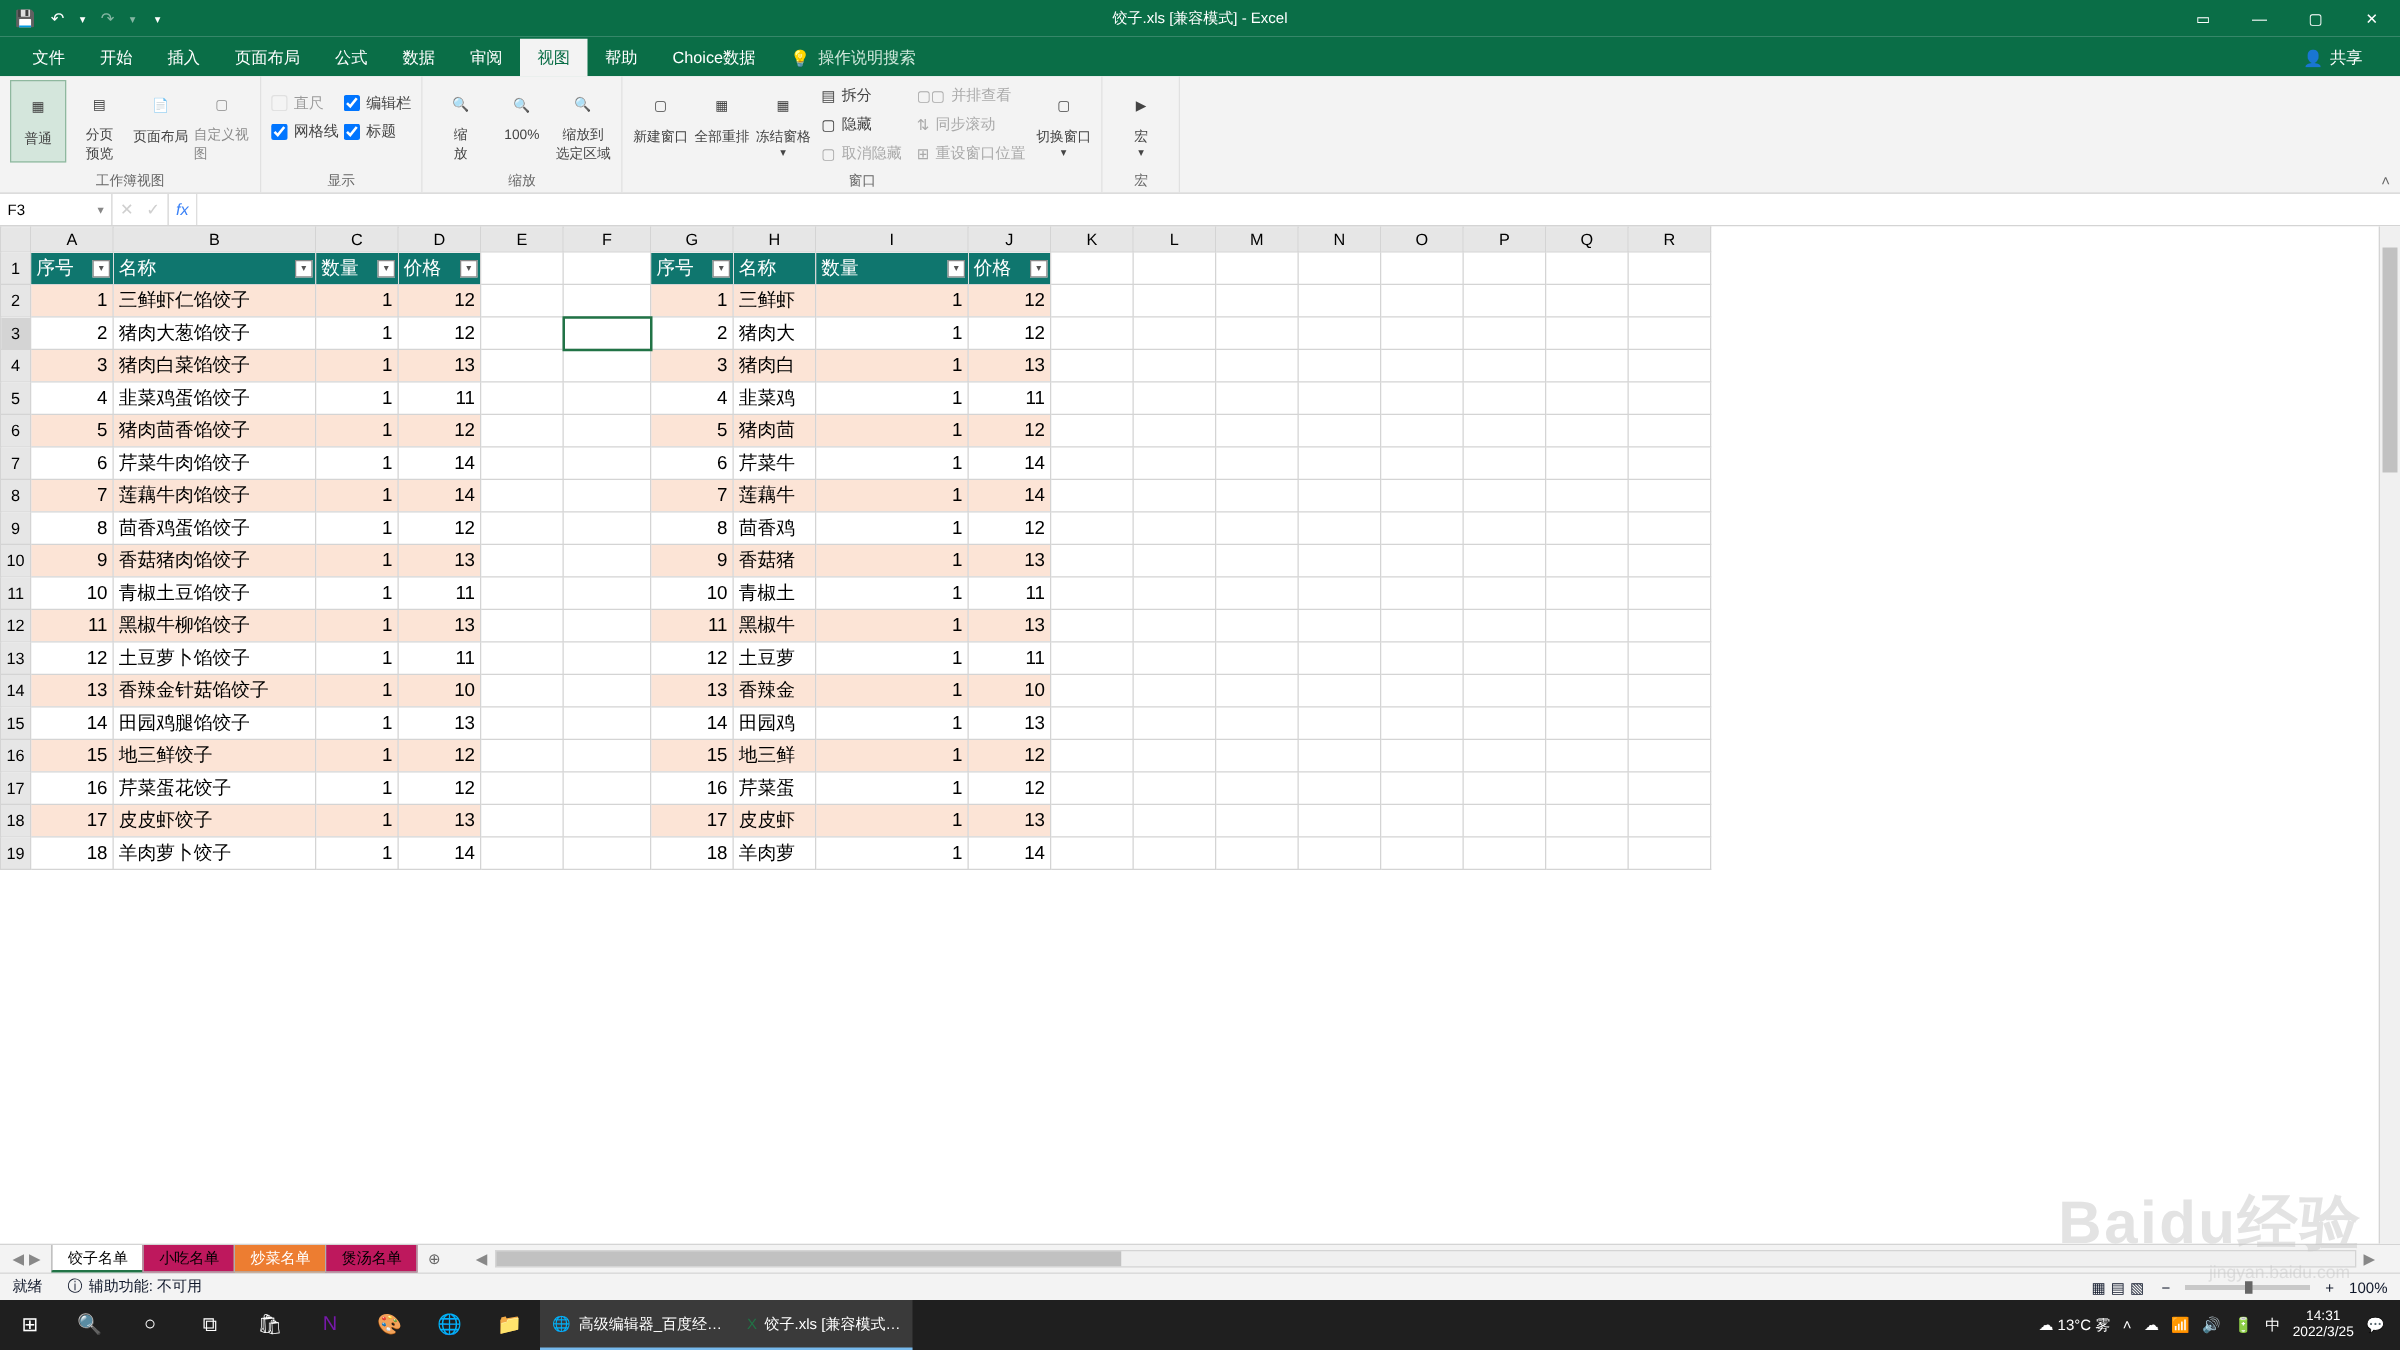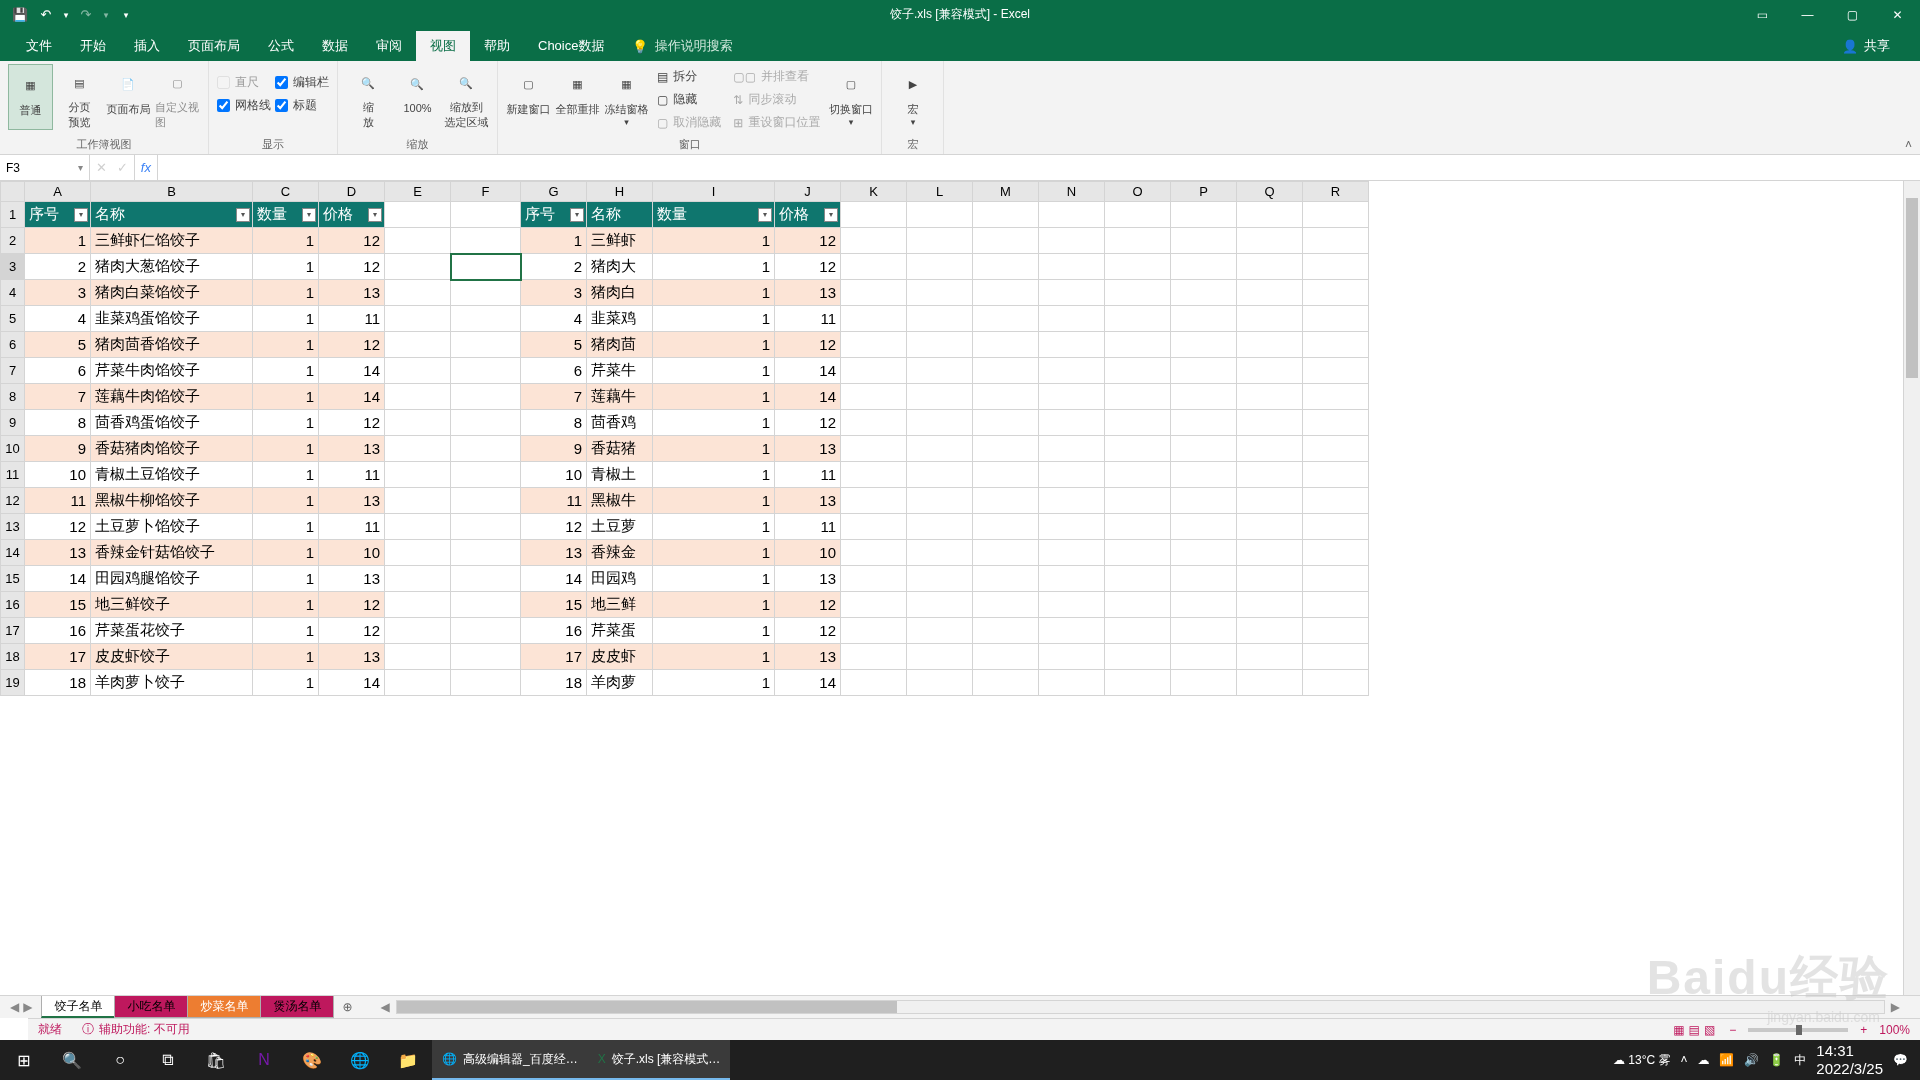--- a/index.html
+++ b/index.html
@@ -72,32 +72,32 @@
 .sheet-tabs { display: flex; align-items: stretch; }
 .sheet-tab { padding: 0 12px; border: 1px solid #aeaeae; border-top: none; margin-left: -1px; display: flex; align-items: center; background: #be185d; cursor: pointer; }
 .sheet-tab.active { background: #fff; border-bottom: 2px solid #217346; font-weight: 400; }
 .sheet-tab.orange { background: #ed7d31; color: #fff; }
 .sheet-add { padding: 0 8px; display: flex; align-items: center; color: #666; cursor: pointer; }
 .sheet-hscroll { flex: 1; display: flex; align-items: center; padding: 0 20px; }
 .sheet-hscroll .track { flex: 1; height: 14px; background: #f0f0f0; border: 1px solid #d4d4d4; position: relative; }
 .sheet-hscroll .thumb { position: absolute; left: 0; top: 0; bottom: 0; width: 500px; background: #c1c1c1; }
 
 
-.status-bar { height: 22px; background: #f3f3f3; border-top: 1px solid #d4d4d4; display: flex; align-items: center; font-size: 12px; color: #be185d; padding: 0 10px; margin-left: 28px; }
+.status-bar { height: 22px; background: #f3f3f3; border-top: 1px solid #d4d4d4; display: flex; align-items: center; font-size: 12px; color: #0f172a; padding: 0 10px; }
 .status-bar .views { margin-left: auto; display: flex; gap: 4px; align-items: center; }
 .status-bar .zoom-slider { width: 100px; height: 4px; background: #c8c8c8; margin: 0 8px; position: relative; }
 .status-bar .zoom-slider .handle { position: absolute; left: 48px; top: -3px; width: 6px; height: 10px; background: #666; }
 
 
 .taskbar { height: 40px; background: #1f1f1f; display: flex; align-items: center; color: #fff; font-size: 12px; }
 .taskbar .tb-item { width: 48px; height: 40px; display: flex; align-items: center; justify-content: center; cursor: pointer; font-size: 16px; }
 .taskbar .tb-app { height: 40px; padding: 0 10px; display: flex; align-items: center; gap: 6px; cursor: pointer; border-bottom: 2px solid transparent; max-width: 170px; overflow: hidden; white-space: nowrap; }
 .taskbar .tb-app.active { background: #3a3a3a; border-bottom-color: #76b9ed; }
 .taskbar .tray { margin-left: auto; display: flex; align-items: center; gap: 10px; padding-right: 12px; }
-.taskbar .clock { text-align: left; line-height: 1.2; font-size: 15px; }
+.taskbar .clock { text-align: center; line-height: 1.2; font-size: 11px; }
 
 
 .watermark { position: absolute; right: 30px; bottom: 70px; font-size: 48px; color: rgba(200,200,200,0.5); font-weight: bold; pointer-events: none; letter-spacing: 2px; }
 .watermark-sub { position: absolute; right: 40px; bottom: 55px; font-size: 14px; color: rgba(200,200,200,0.5); pointer-events: none; }
 </style>
 </head>
 <body>
 
 <div class="title-bar">
   <div class="qat">

